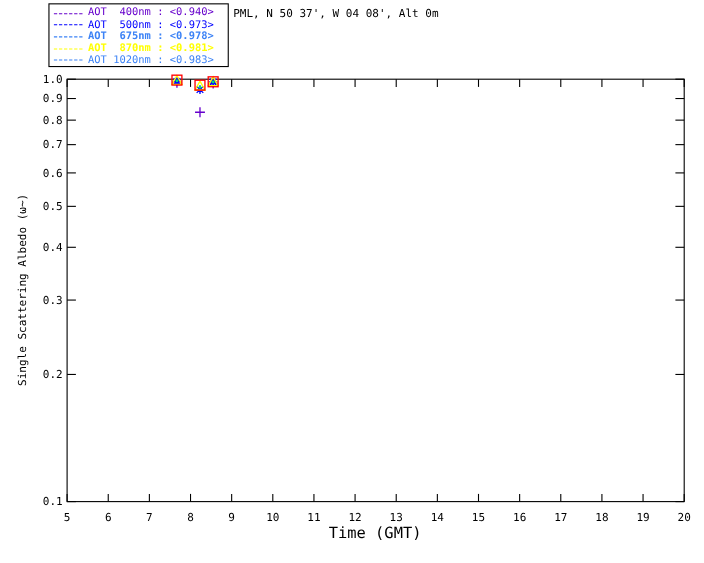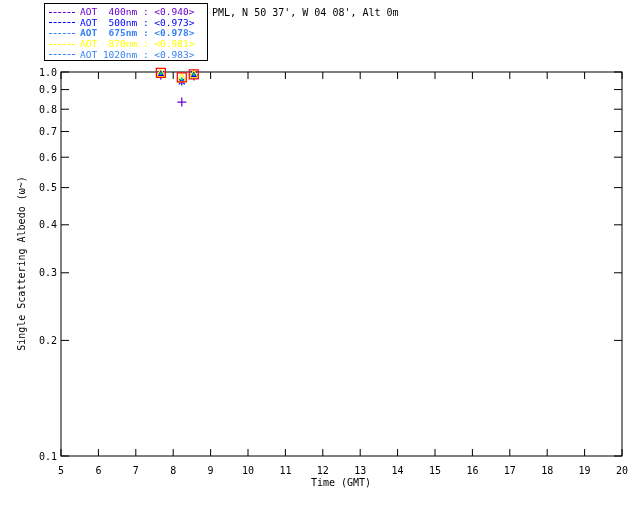--- a/index.html
+++ b/index.html
@@ -7,35 +7,35 @@
           font-family:"DejaVu Sans Mono","Liberation Mono",monospace;}
   .legend-box{position:absolute;left:44px;top:3px;width:164px;height:58px;
               border:1px solid #000;box-sizing:border-box;padding:3px 3px 0 4px;}
   .leg-row{display:flex;align-items:center;height:10.6px;white-space:pre;}
   .leg-swatch{display:inline-block;width:26px;height:0;border-top:1px dashed currentColor;margin-right:5px;flex:none;}
   .leg-text{font-size:9.5px;line-height:10px;white-space:pre;}
   .hdr{position:absolute;left:212px;font-size:10px;color:#000;white-space:pre;}
   .hdr.line1{top:7px;}
   .hdr.line2{top:25px;}
   .xlabel{position:absolute;left:241px;top:477px;width:200px;text-align:center;
-          font-size:10px;color:#000;}
+          font-size:14px;color:#000;}
   .ylabel{position:absolute;left:-129px;top:258px;width:300px;text-align:center;
           font-size:10px;color:#000;transform:rotate(-90deg);}
   svg{position:absolute;left:0;top:0;}
   text{font-family:"DejaVu Sans Mono","Liberation Mono",monospace;font-size:10px;fill:#000;}
 </style>
 </head>
 <body>
 
 <div class="canvas">
   <div class="legend-box" id="legend">
       <div class="leg-row" style="color: rgb(102, 0, 204); text-align: center;"><span class="leg-swatch"></span><span class="leg-text">AOT  400nm : &lt;0.940&gt;</span></div>
       <div class="leg-row" style="color: rgb(0, 0, 255);"><span class="leg-swatch"></span><span class="leg-text">AOT  500nm : &lt;0.973&gt;</span></div>
       <div class="leg-row" style="color: #3b82f6; font-weight: bold;"><span class="leg-swatch"></span><span class="leg-text">AOT  675nm : &lt;0.978&gt;</span></div>
-      <div class="leg-row" style="color: rgb(255, 255, 0);"><span class="leg-swatch"></span><span class="leg-text">AOT  870nm : &lt;0.981&gt;</span></div>
+      <div class="leg-row" style="color: rgb(255, 255, 0); font-weight: bold;"><span class="leg-swatch"></span><span class="leg-text">AOT  870nm : &lt;0.981&gt;</span></div>
       <div class="leg-row" style="color: #3b82f6;"><span class="leg-swatch"></span><span class="leg-text">AOT 1020nm : &lt;0.983&gt;</span></div>
     </div>
   <div class="hdr line1">PML, N 50 37', W 04 08', Alt 0m</div>
   <svg id="plot" width="640" height="512" viewBox="0 0 640 512">
       <rect x="61" y="72" width="561" height="384" fill="none" stroke="#000000" stroke-width="1"></rect>
       <g>
         <line x1="61" y1="456" x2="61" y2="449" stroke="#000"></line>
         <line x1="61" y1="72" x2="61" y2="79" stroke="#000"></line>
         <text x="61" y="474" text-anchor="middle">5</text>
         <line x1="98.4" y1="456" x2="98.4" y2="449" stroke="#000"></line>

